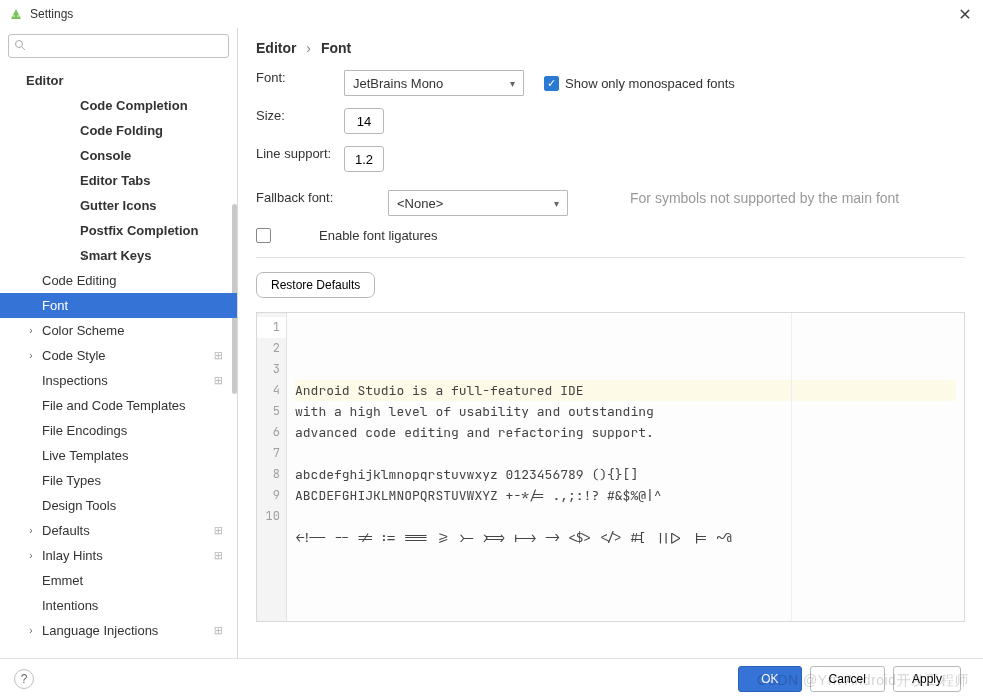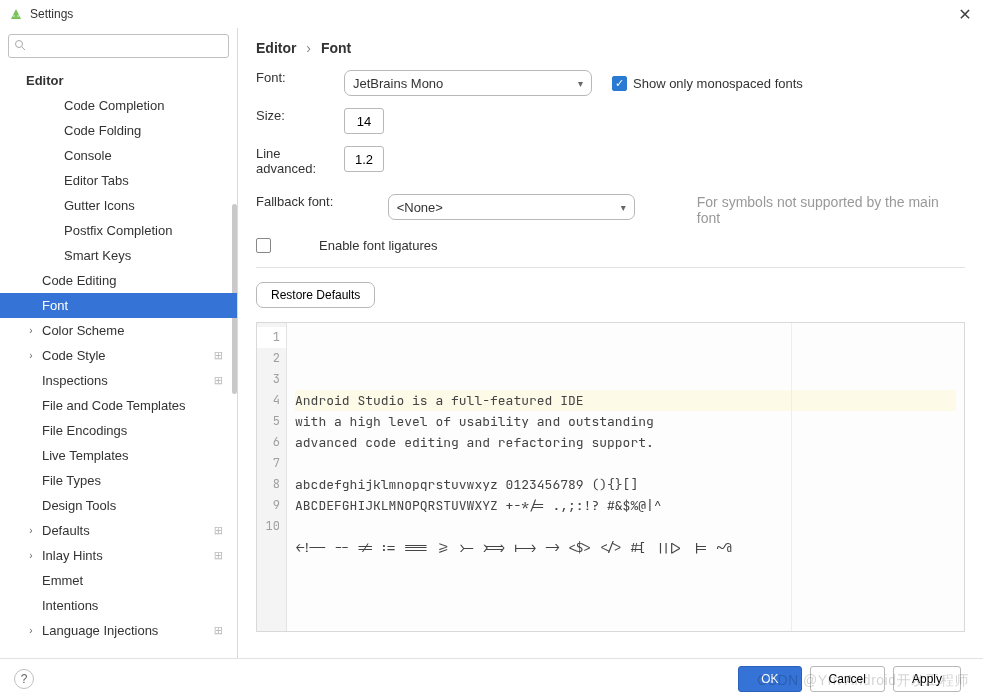--- a/index.html
+++ b/index.html
@@ -61,21 +61,21 @@
   height: 25px;
   display: flex;
   align-items: center;
   padding-right: 14px;
   cursor: pointer;
   position: relative;
 }
 .tree-item .label { font-size: 13px; color: #333; white-space: nowrap; overflow: hidden; text-overflow: ellipsis; }
 .tree-item.l0 { padding-left: 26px; }
 .tree-item.l1 { padding-left: 42px; }
-.tree-item.l2 { padding-left: 64px; }
+.tree-item.l2 { padding-left: 80px; font-weight: bold; }
 .tree-item.bold .label { font-weight: 600; }
 .tree-item.selected { background: #3573d6; }
 .tree-item.selected .label { color: #fff; }
 .tree-item .arrow {
   position: absolute;
   width: 10px; height: 10px;
   display: flex; align-items: center; justify-content: center;
   color: #666; font-size: 10px;
 }
 .tree-item.l1 .arrow { left: 26px; }
@@ -90,23 +90,23 @@
 .breadcrumb {
   font-size: 14px; font-weight: 600; color: #333; padding: 2px 0 14px 0;
 }
 .breadcrumb .sep { color: #888; padding: 0 6px; font-weight: 400; }
 .form-row {
   display: flex;
   margin-bottom: 12px;
 }
 .form-row .lbl { width: 88px; font-size: 13px; color: #333; }
 .combo {
-  width: 248px; height: 26px;
+  width: 180px; height: 26px;
   border: 1px solid #b8b8b8;
-  border-radius: 7px;
+  border-radius: 1px;
   display: flex; align-items: center;
   padding: 0 8px;
   background: #fff;
   position: relative;
 }
 .combo .val { flex: 1; font-size: 13px; }
 .combo .caret { color: #666; font-size: 10px; }
 .numbox {
   width: 40px; height: 26px;
   border: 1px solid #b8b8b8; border-radius: 3px;
@@ -331,21 +331,21 @@
         <span>Show only monospaced fonts</span>
       </div>
     </div>
 
     <div class="form-row">
       <span class="lbl">Size:</span>
       <input class="numbox" value="14" style="">
     </div>
 
     <div class="form-row">
-      <span class="lbl">Line advanced:</span>
+      <span class="lbl">Line support:</span>
       <input class="numbox" value="1.2" style="">
     </div>
 
     <div class="form-row" style="margin-top:18px;gap:44px;">
       <span class="lbl">Fallback font:</span>
       <div class="combo">
         <span class="val">&lt;None&gt;</span>
         <span class="caret">▾</span>
       </div>
       <span class="hint">For symbols not supported by the main font</span>

